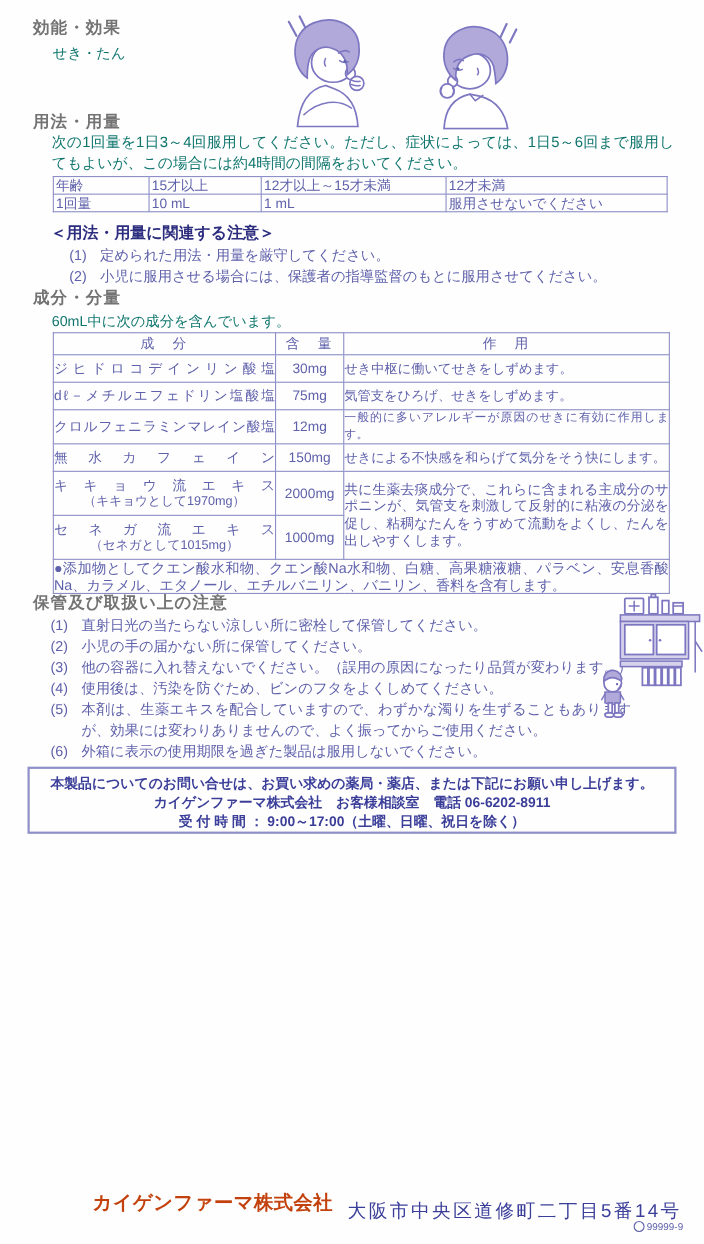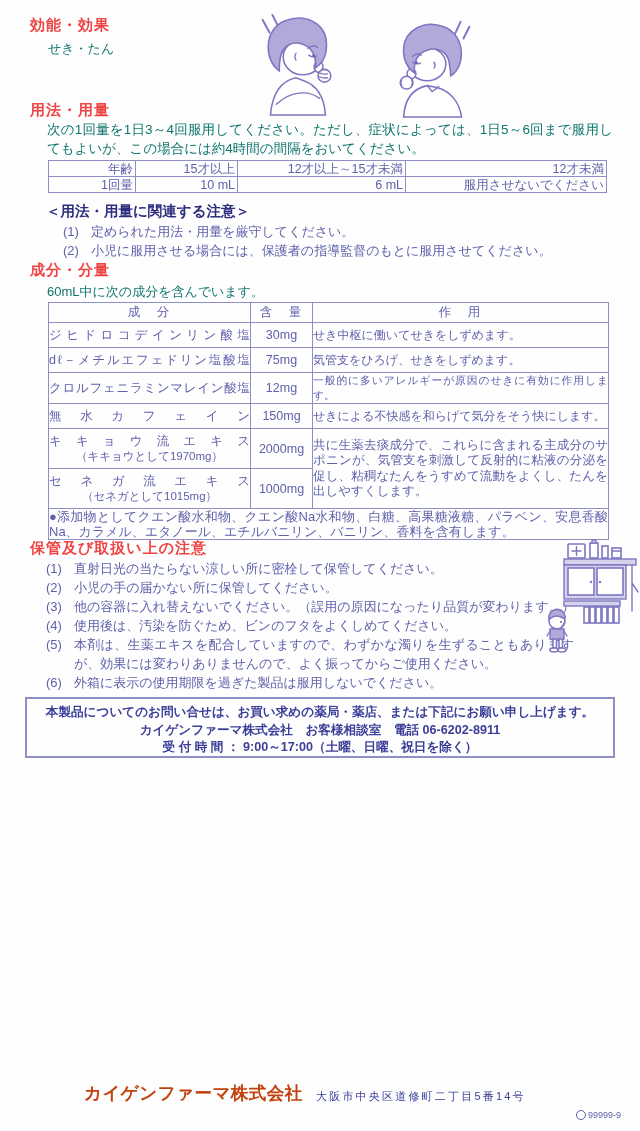--- a/index.html
+++ b/index.html
@@ -1,36 +1,36 @@
 <!DOCTYPE html>
 <html><head>
 <meta charset="utf-8">
 <style>
   html,body{margin:0;padding:0;background:#ffffff;}
   .page{
     position:relative;width:640px;height:1131px;background:#fefefe;overflow:hidden;
     font-family:"Liberation Sans","DejaVu Sans",sans-serif;color:#5f61ab;
   }
   .abs{position:absolute;}
-  .sec-h{font-size:15px;font-weight:bold;color:#ef4444;margin:0;letter-spacing:1px;}
+  .sec-h{font-size:15px;font-weight:bold;color:#737373;margin:0;letter-spacing:1px;}
   .sub-h{font-size:14.5px;font-weight:bold;color:#2d2d7f;margin:0;}
   .body-t{font-size:13px;color:#0f766e;margin:0;}
   .just{text-align:justify;}
   
   .illos{display:flex;gap:48px;align-items:flex-start;}
   svg .ln{stroke:#7d77c1;stroke-width:2;fill:none;stroke-linecap:round;}
   svg .th{stroke:#7d77c1;stroke-width:1.4;fill:none;stroke-linecap:round;}
   svg .wh{fill:#ffffff;stroke:#7d77c1;stroke-width:1.6;}
   svg .hair{fill:#b1a9da;stroke:#7d77c1;stroke-width:1.6;}
   svg .lt{fill:#d6d2ec;stroke:#7d77c1;stroke-width:1.4;}
   
   table{border-collapse:collapse;table-layout:fixed;}
   td{border:1.5px solid #8d8fc6;color:#5f61ab;overflow:hidden;}
   .t-dosage{width:558px;font-size:12.5px;}
-  .t-dosage td{text-align:right;height:15px;padding:0 2px;line-height:14px;}
+  .t-dosage td{text-align:left;height:15px;padding:0 2px;line-height:14px;}
   .t-ing{width:560px;font-size:12.5px;}
   .t-ing td{padding:0;}
   .t-ing .hd{text-align:center;height:19px;letter-spacing:2px;}
   .cell-name{padding:0 8px;text-align:justify;}
   .cell-name .nm-main{text-align:justify;-moz-text-align-last:justify;text-align-last:justify;line-height:15px;}
   .cell-name .nm-sub{text-align:center;-moz-text-align-last:center;text-align-last:center;font-size:11.5px;line-height:14px;}
   .cell-amt{text-align:center;}
   .cell-act{font-size:12px;line-height:15px;padding:1px 6px;text-align:justify;}
   .cell-act.small{font-size:10.8px;}
   .cell-act.combined{font-size:12.5px;line-height:15.5px;}
@@ -43,21 +43,21 @@
   .note-list .no{flex:0 0 28px;}
   .note-list .tx{flex:1;text-align:justify;}
   
   .contact-box{
     box-sizing:border-box;width:590px;height:61px;border:2px solid #8d8fc6;
     text-align:center;padding-top:5px;background:#fefefe;
   }
   .contact-box p{margin:0;font-size:12.6px;line-height:17.5px;font-weight:bold;color:#3b3e99;}
   
   .f-company{font-size:17.5px;font-weight:bold;color:#c2410c;letter-spacing:0.5px;}
-  .f-address{font-size:11px;color:#3b3e99;letter-spacing:2.2px;}
+  .f-address{font-size:17px;color:#3b3e99;letter-spacing:2.2px;}
   .f-code{display:flex;align-items:flex-end;gap:2px;font-size:9px;color:#5f61ab;}
   .circ{display:inline-block;width:8px;height:8px;border:1px solid #5f61ab;border-radius:50%;}
 </style>
 </head>
 <body>
 
 <div class="page">
 
   <h2 class="abs sec-h" style="left:30px;top:16px;">効能・効果</h2>
   <p class="abs body-t" style="left:48px;top:40px;">せき・たん</p>
@@ -106,21 +106,21 @@
     <tbody>
         <tr>
       <td>年齢</td>
       <td>15才以上</td>
       <td>12才以上～15才未満</td>
       <td>12才未満</td>
     </tr>
     <tr>
       <td>1回量</td>
       <td>10 mL</td>
-      <td>6 mL</td>
+      <td>1 mL</td>
       <td>服用させないでください</td>
     </tr>
   </tbody>
     </table>
 
   <h3 class="abs sub-h" style="left:46px;top:202px;">＜用法・用量に関連する注意＞</h3>
   <ul class="abs note-list" style="left:63px;top:222px;width:548px;">
     <li>
       <span class="no">(1)</span>
       <span class="tx">定められた用法・用量を厳守してください。</span>

